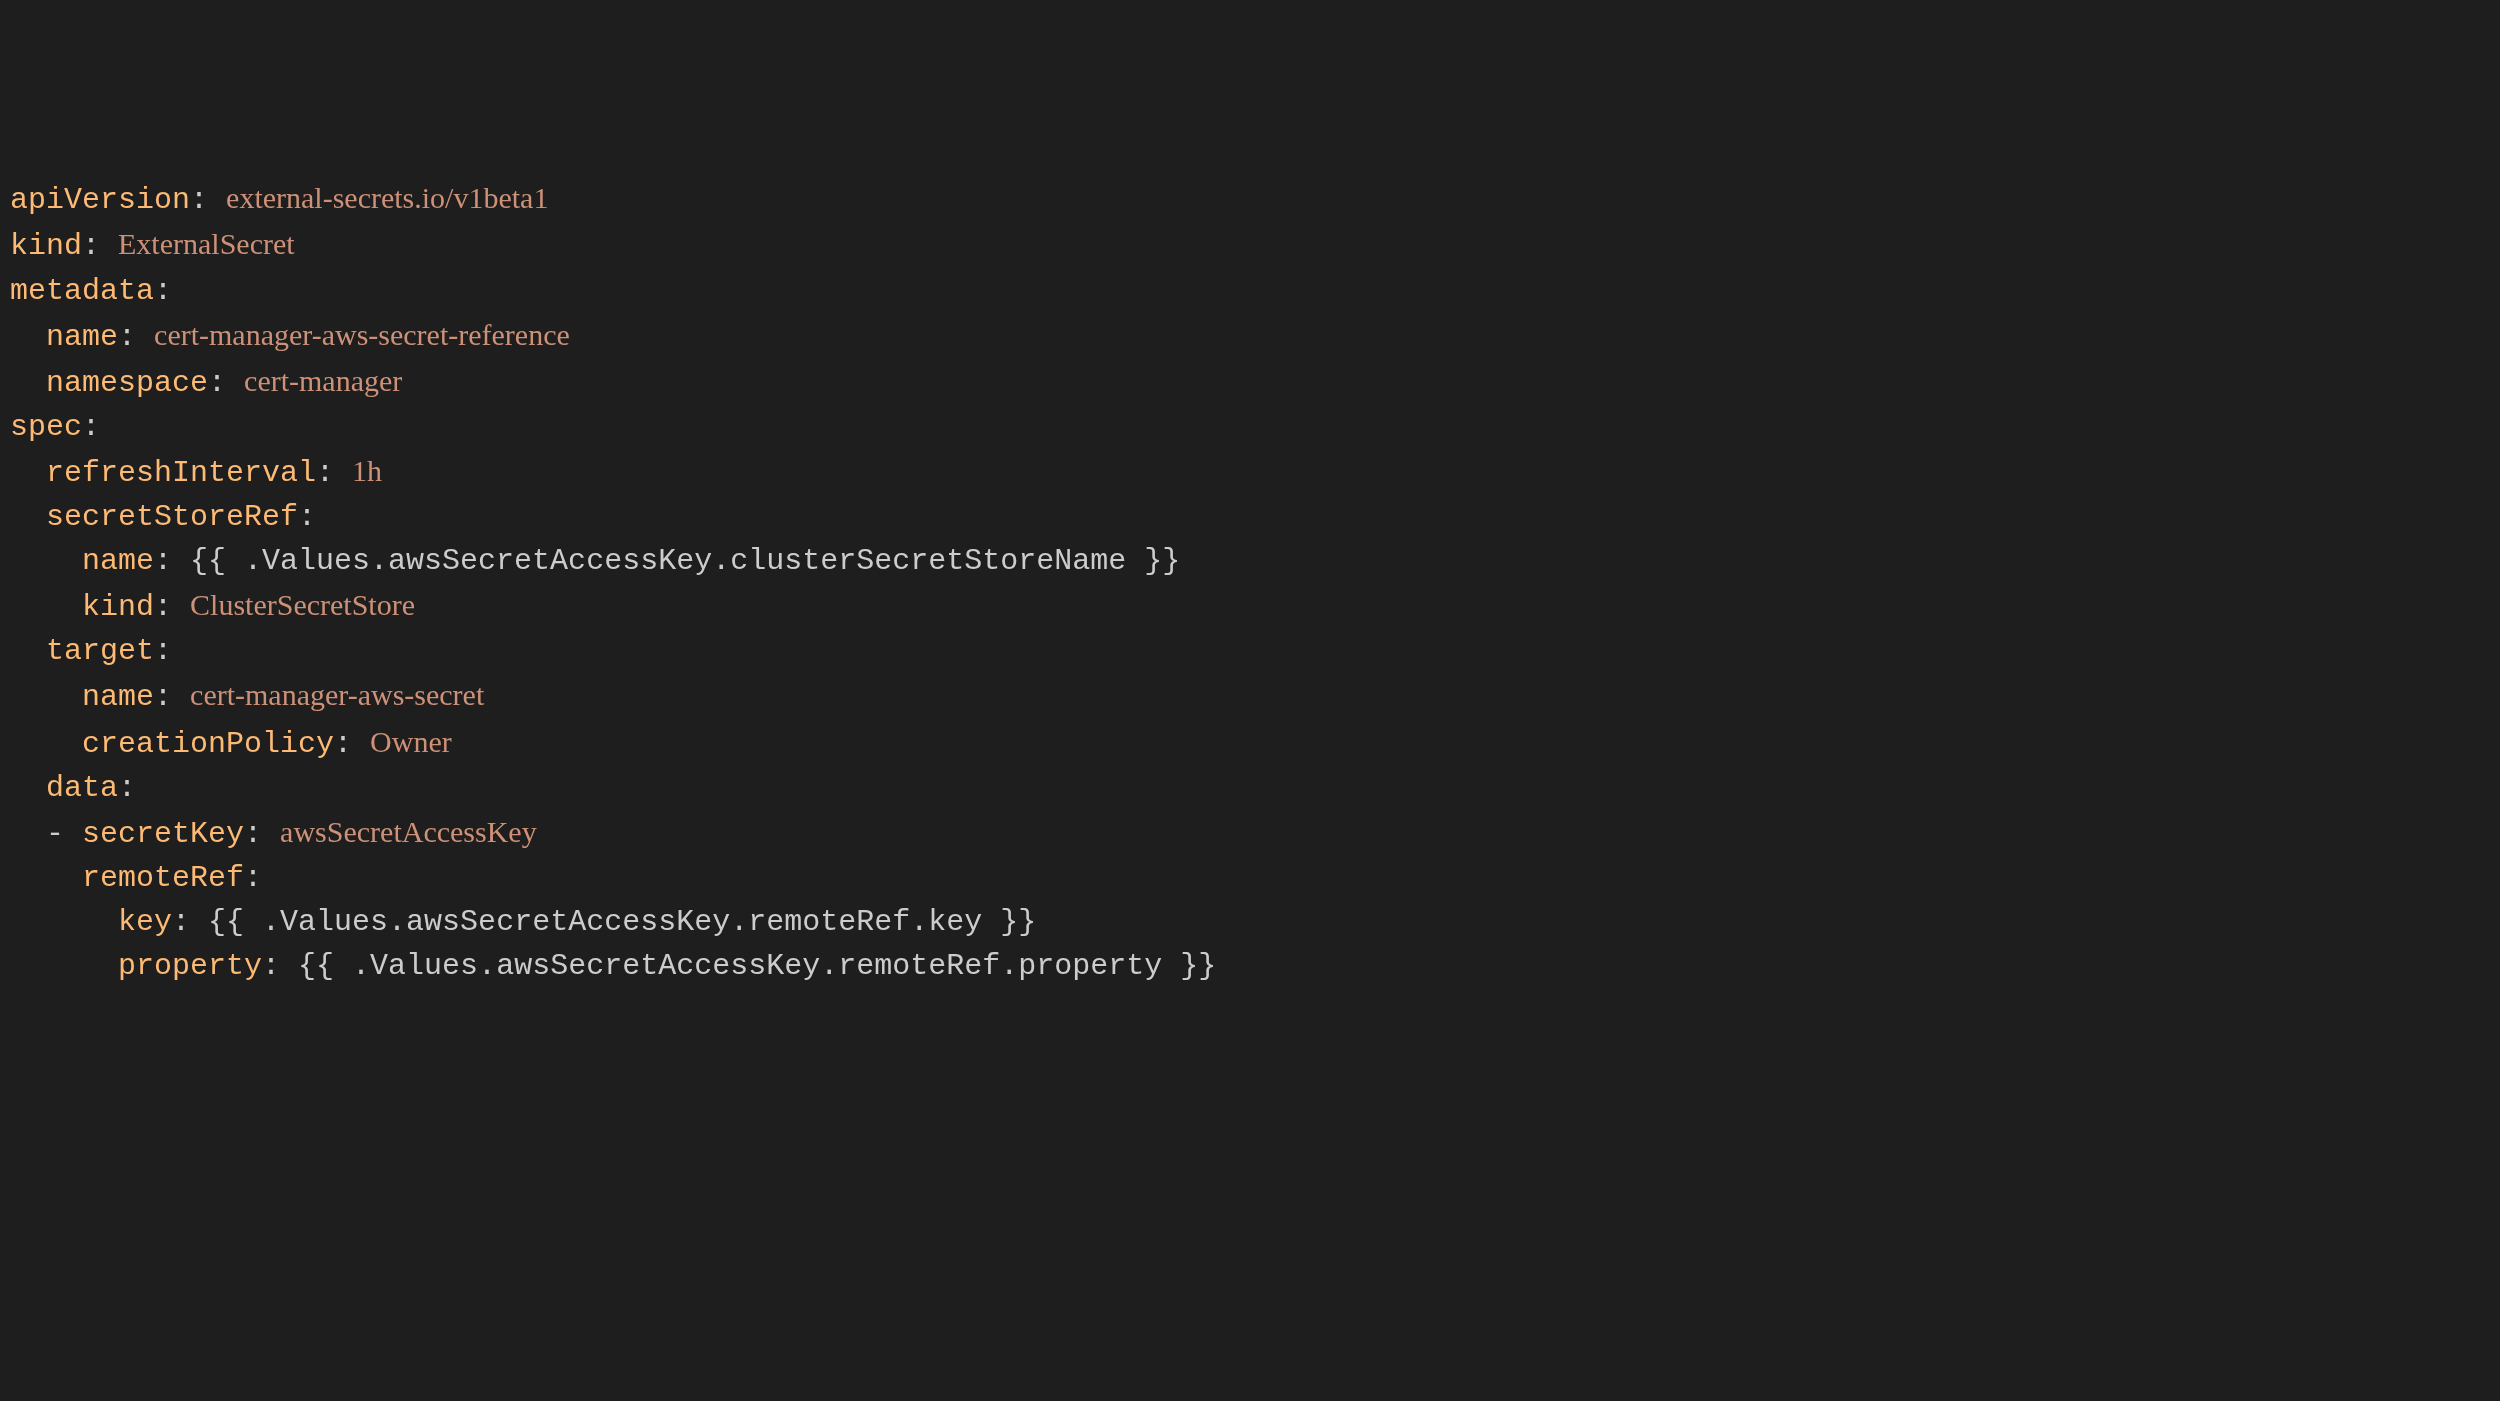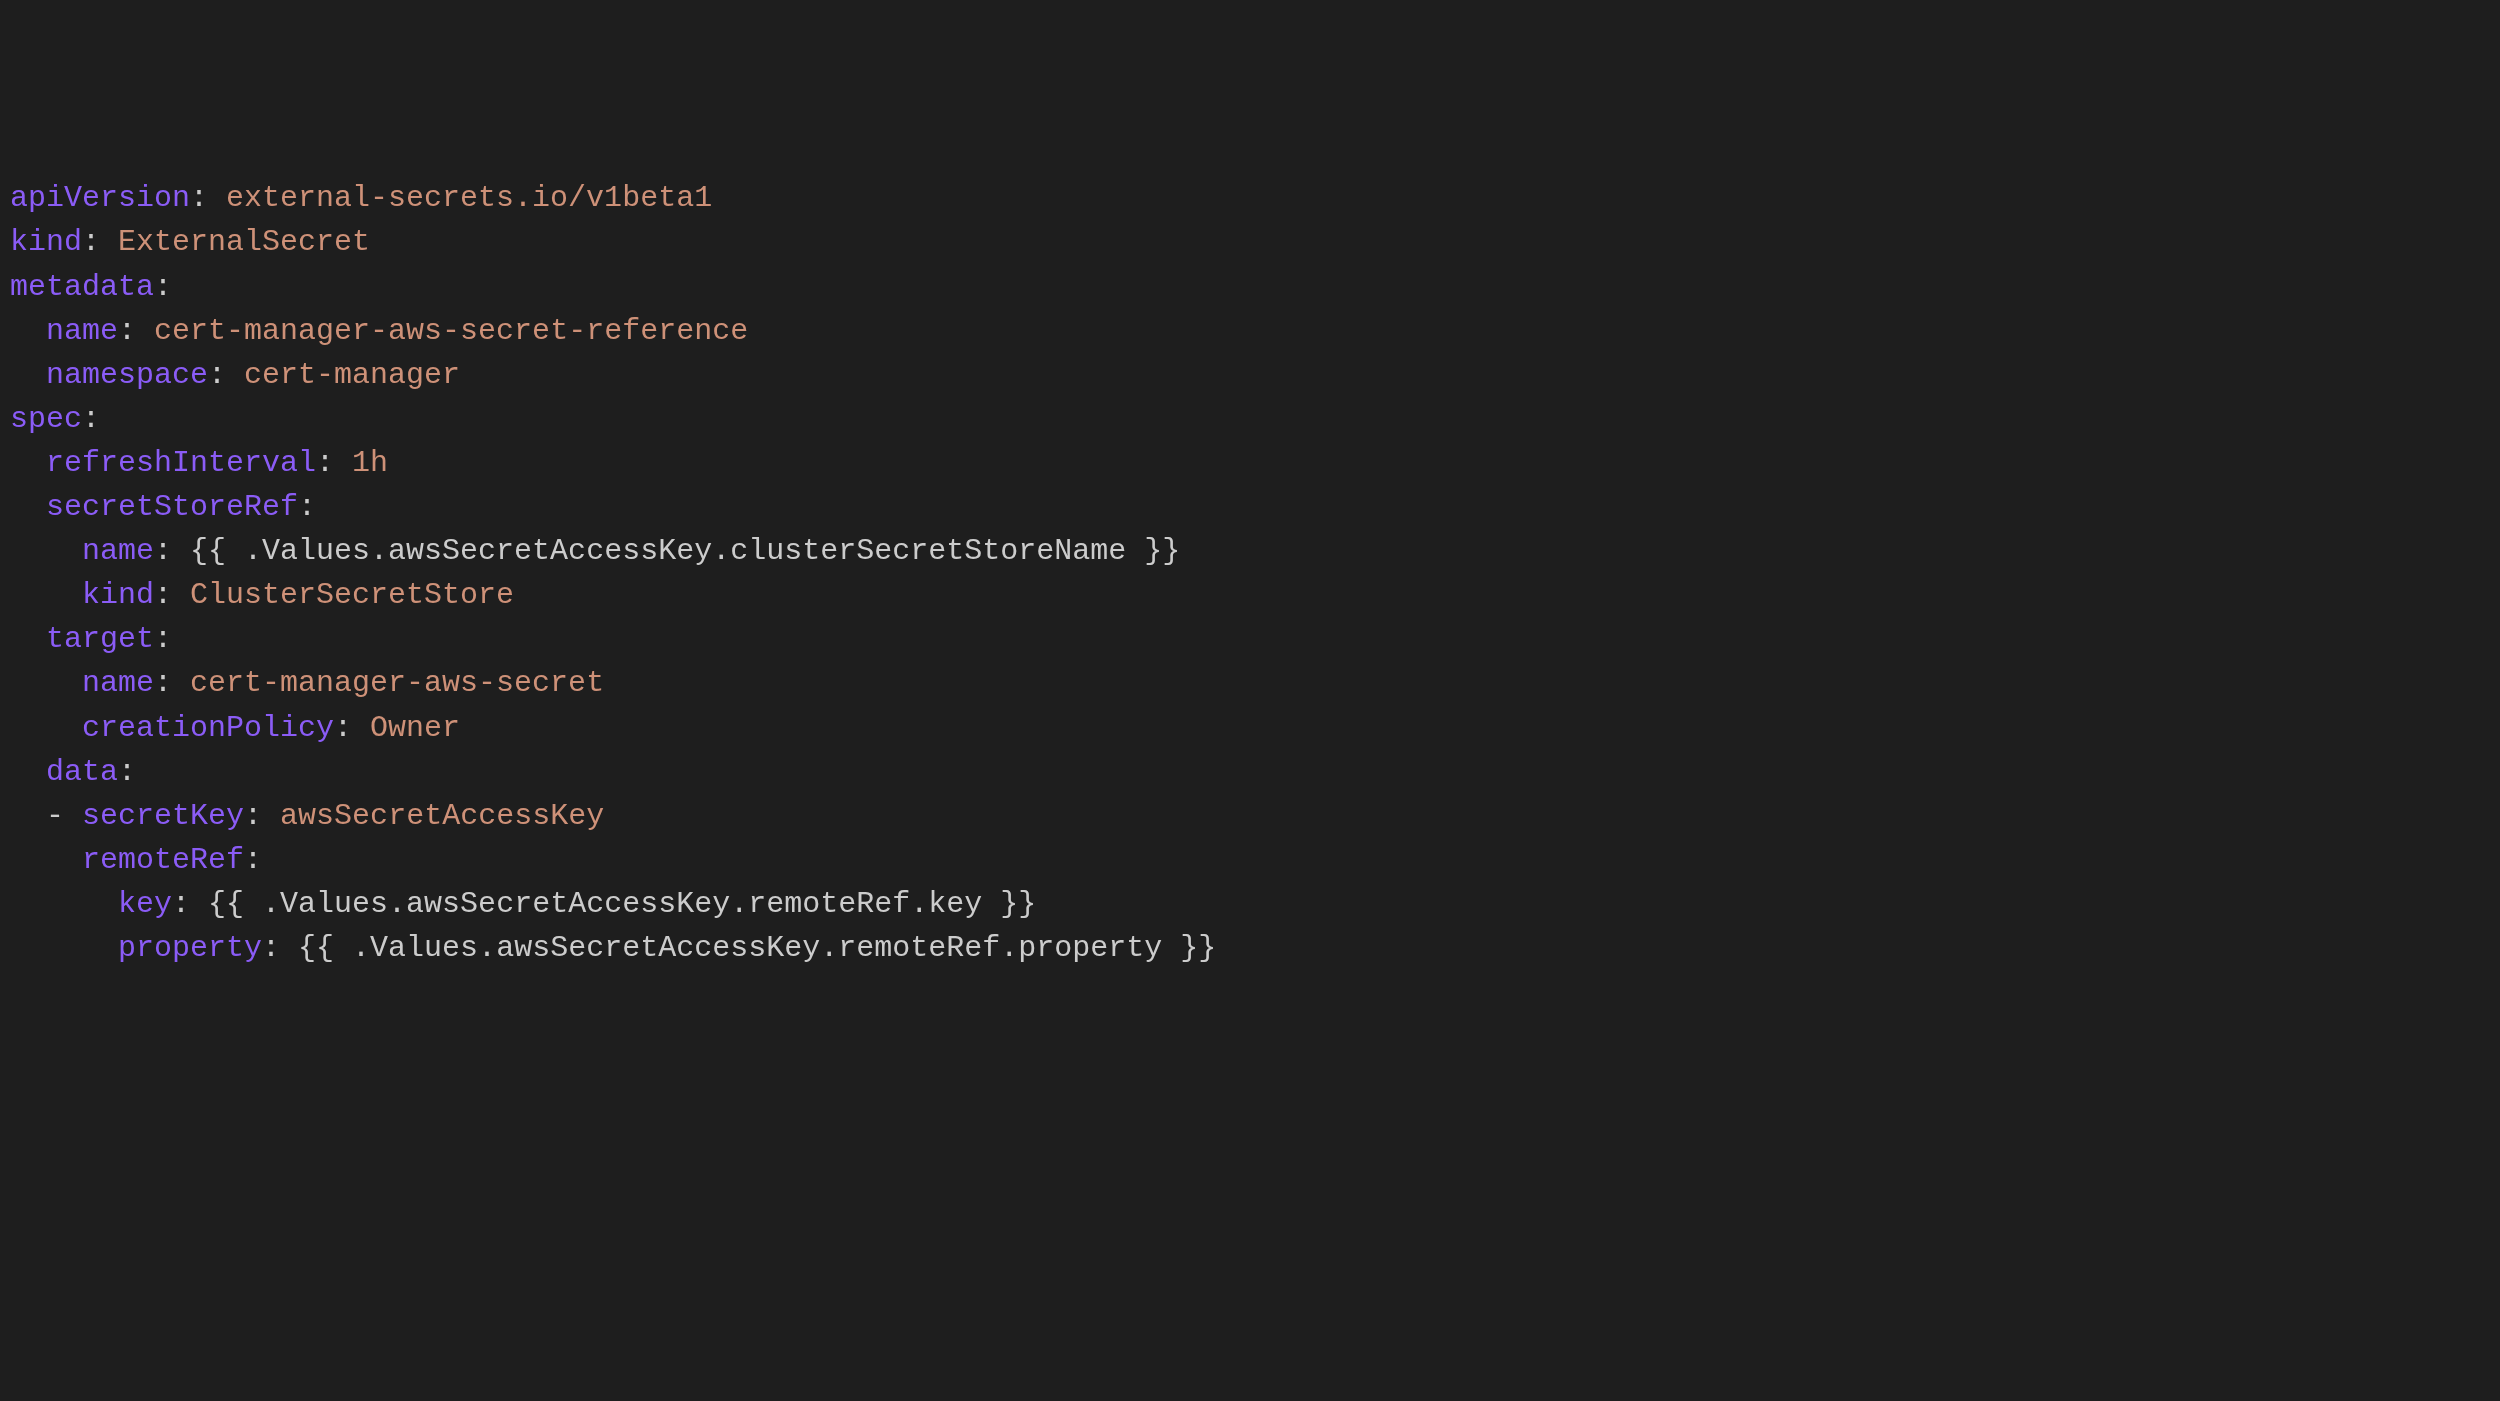--- a/index.html
+++ b/index.html
@@ -13,25 +13,26 @@
       font-size: 30px;
       line-height: 1.47;
       padding: 0 10px;
       color: #cccccc;
       white-space: pre;
     }
     .code-container {
       display: block;
     }
     .key {
-      color: #8b5cf6;
+      color: #fdba74;
       text-align: center;
     }
     .string {
       color: #ce9178;
+      font-family: Liberation Serif, serif;
     }
     .plain {
       color: #cccccc;
     }
     .colon {
       color: #cccccc;
     }
     .line {
       display: block;
     }

